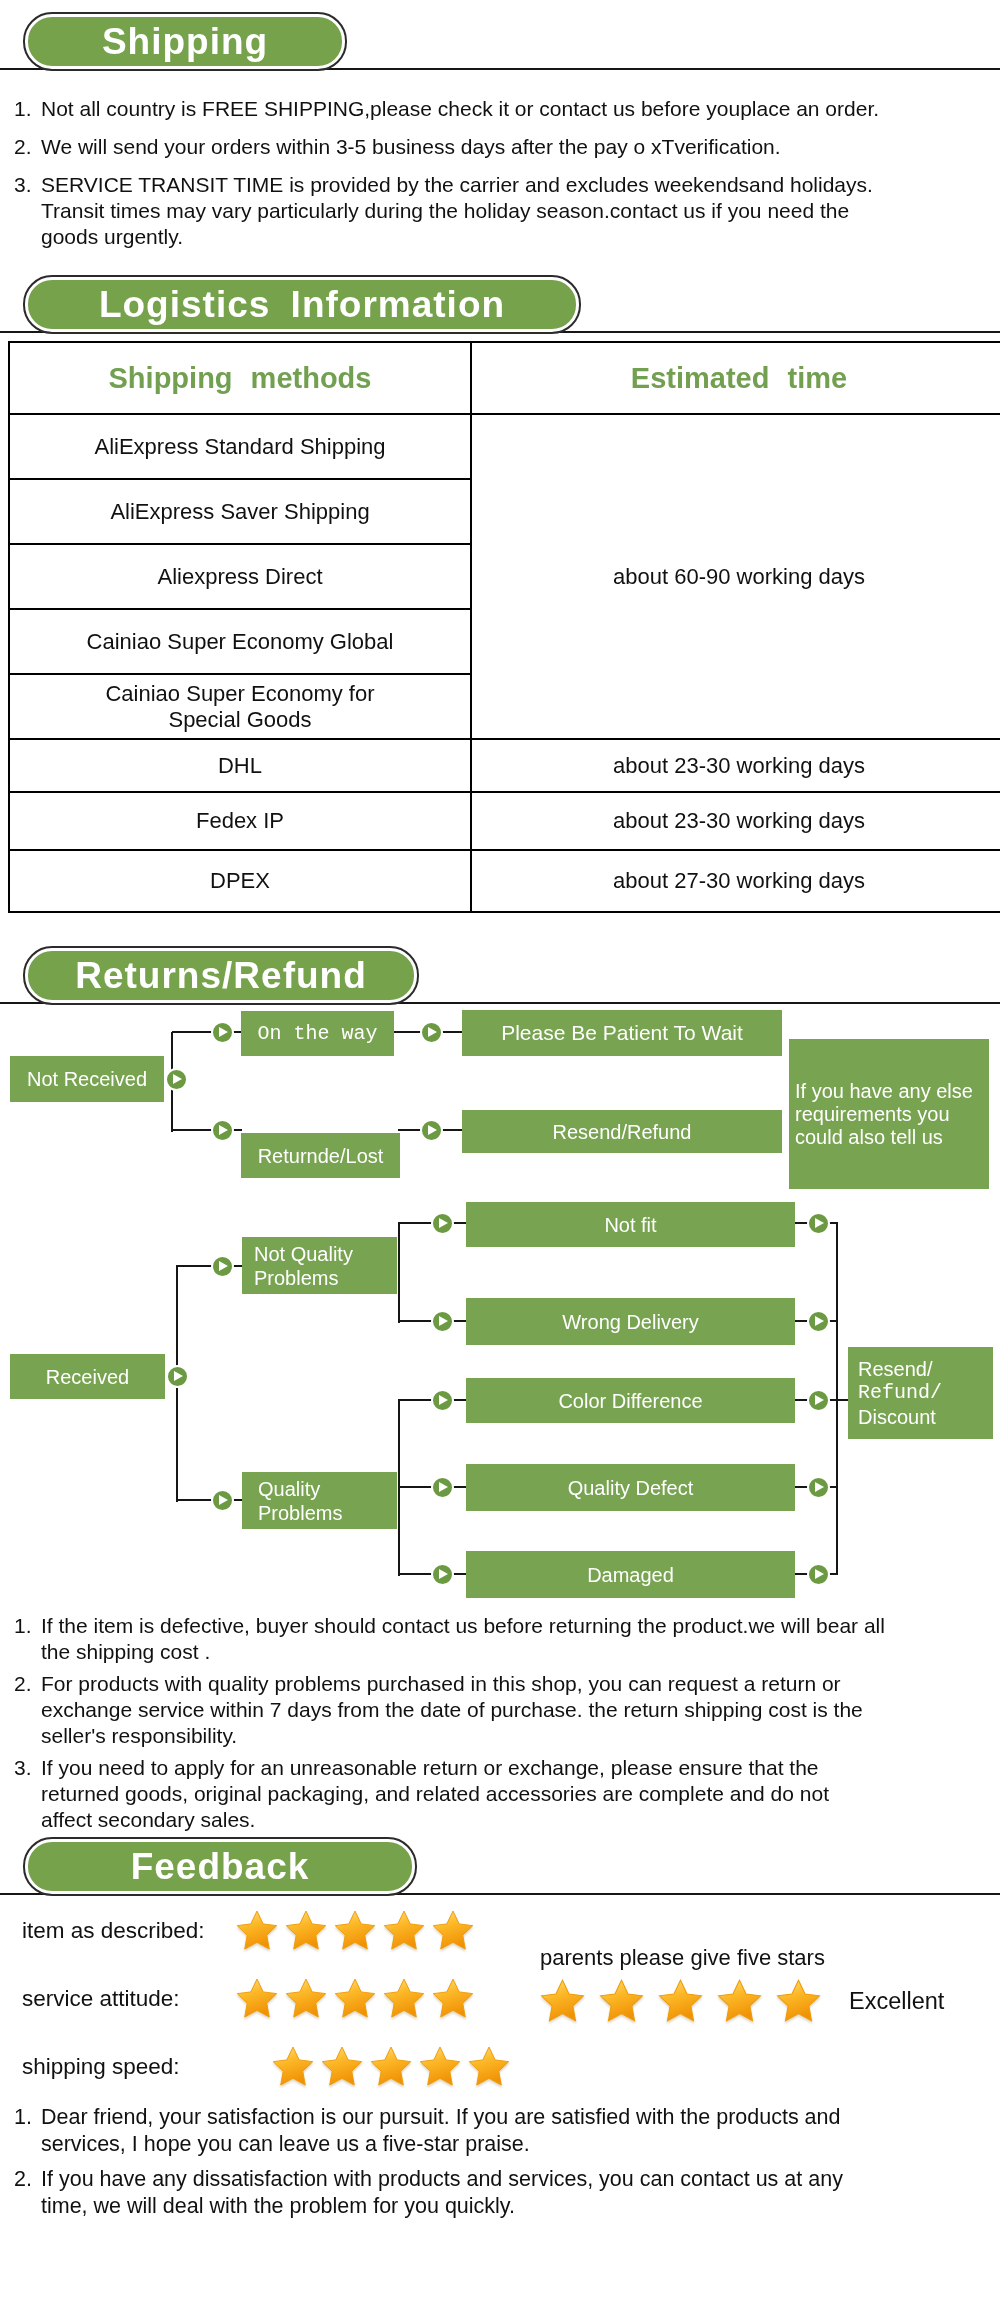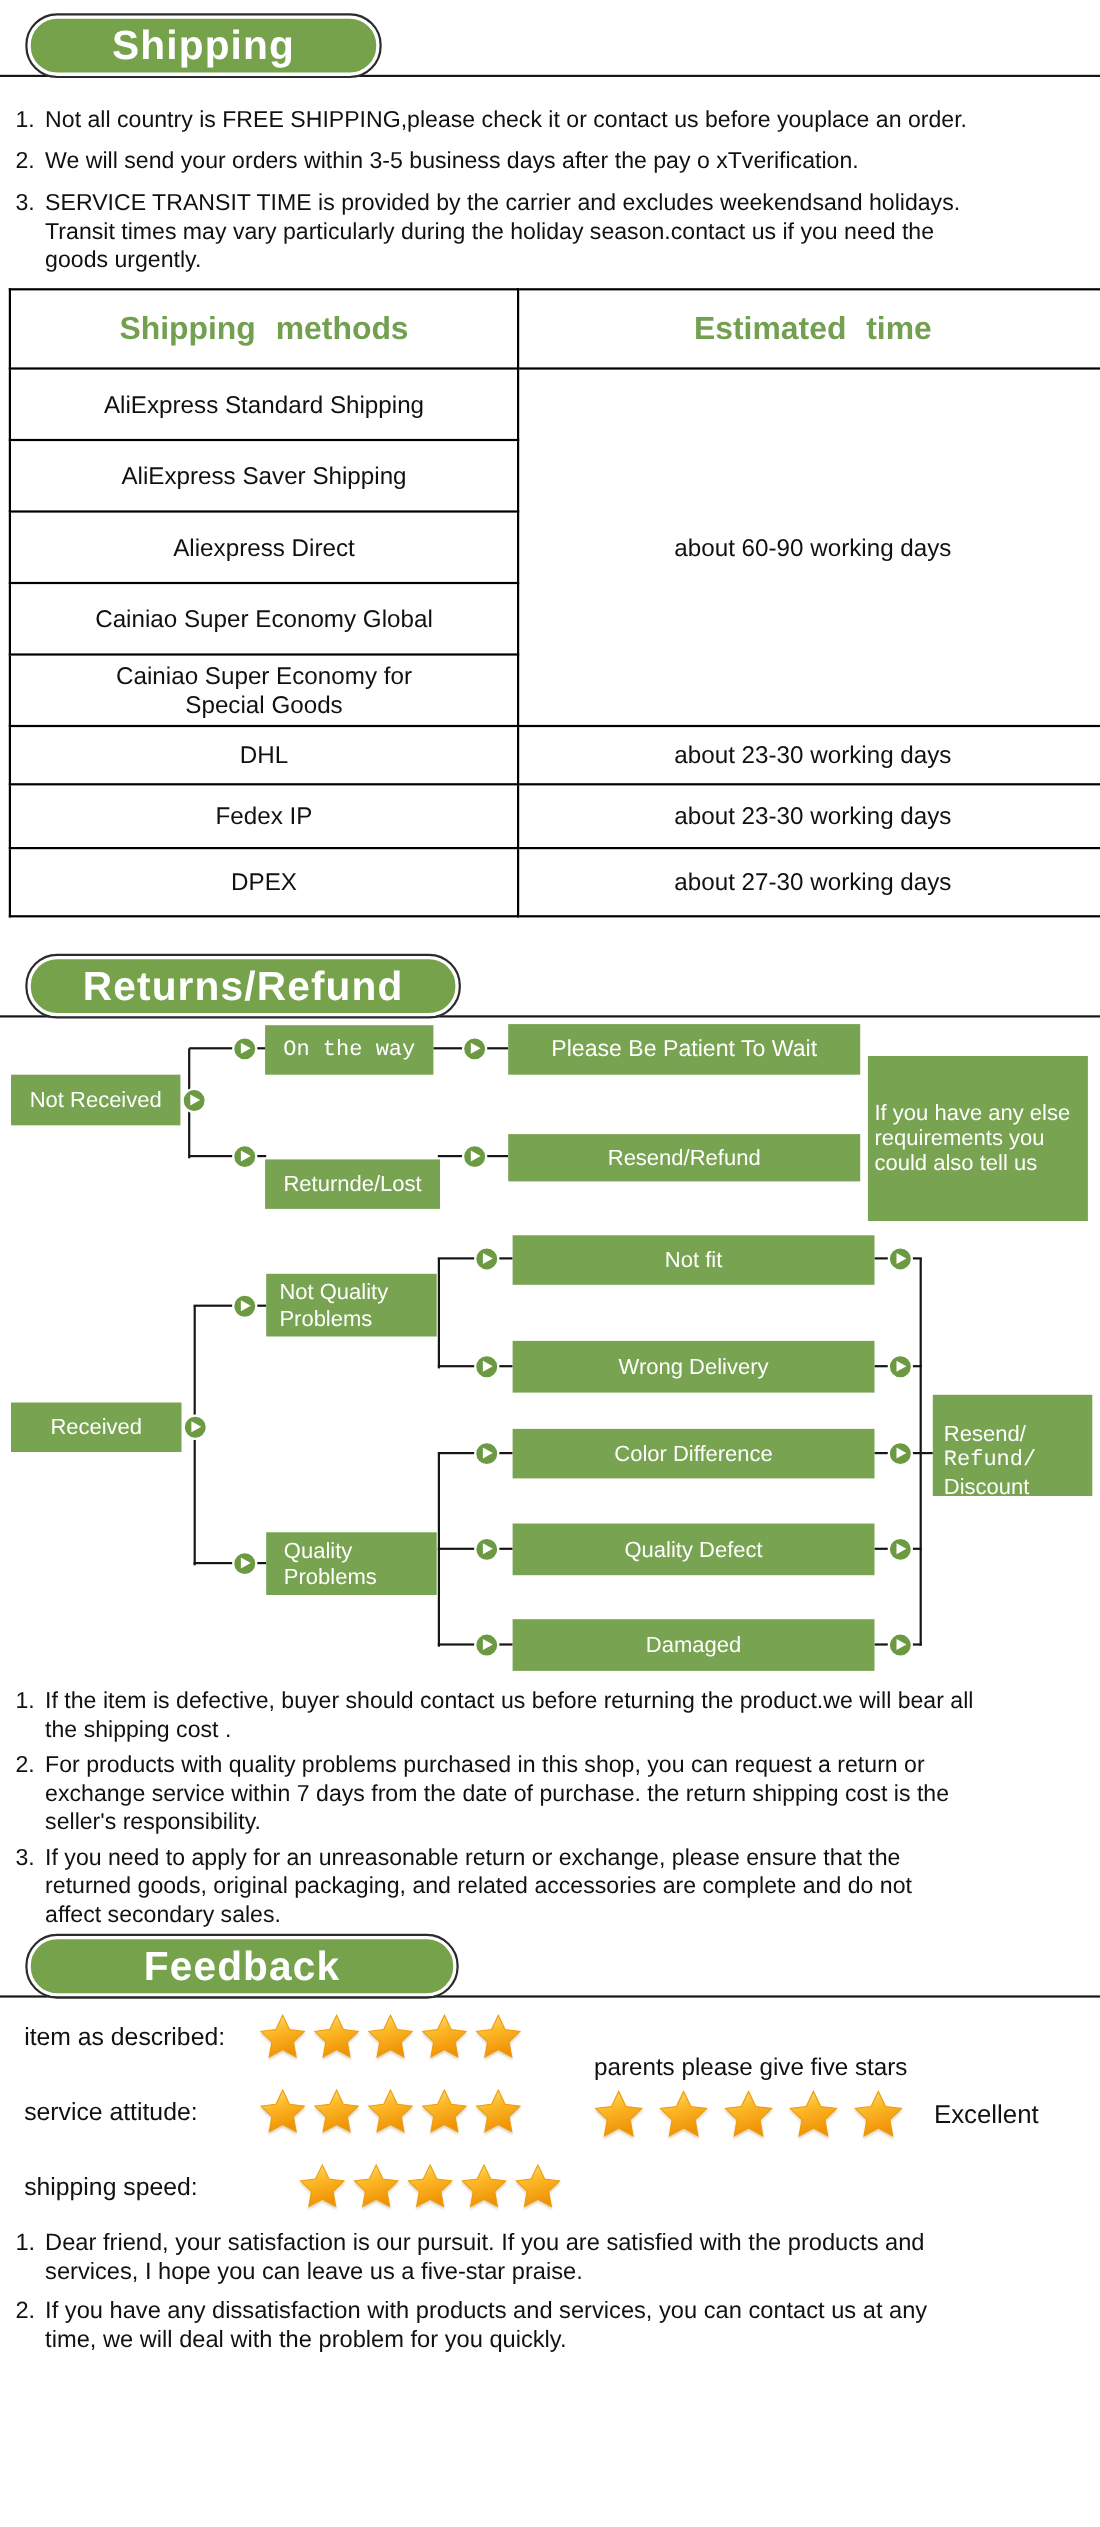--- a/index.html
+++ b/index.html
@@ -82,20 +82,25 @@
       <span class="nt">We will send your orders within 3-5 business days after the pay o xTverification.</span>
     </div>
     <div class="nitem">
       <span class="nn">3.</span>
       <span class="nt">SERVICE TRANSIT TIME is provided by the carrier and excludes weekendsand holidays.
 Transit times may vary particularly during the holiday season.contact us if you need the
 goods urgently.</span>
     </div>
   </div>
 
+  <div class="hdr" style="margin-top:27px;">
+    <div class="pill" style="width:548px;">
+      <span>Logistics Information</span>
+    </div>
+  </div>
 
   <table class="logi">
     <tbody>
         <tr>
       <th class="c1">Shipping methods</th>
       <th class="c2">Estimated time</th>
     </tr>
     <tr class="mrow">
       <td>AliExpress Standard Shipping</td>
       <td rowspan="5" class="merged">about 60-90 working days</td>
@@ -183,21 +188,21 @@
     <div class="fbox" style="left:462px;top:106px;width:320px;height:43px;">Resend/Refund</div>
     <div class="fbox left" style="left:789px;top:35px;width:200px;height:150px;padding:0 6px;text-align:left;line-height:23px;">If you have any else requirements you could also tell us</div>
     <div class="fbox" style="left:10px;top:350px;width:155px;height:45px;">Received</div>
     <div class="fbox left" style="left:242px;top:233px;width:155px;height:57px;padding-left:12px;text-align:left;">Not Quality Problems</div>
     <div class="fbox left" style="left:242px;top:468px;width:155px;height:57px;padding-left:16px;text-align:left;">Quality Problems</div>
     <div class="fbox" style="left:466px;top:198px;width:329px;height:45px;">Not fit</div>
     <div class="fbox" style="left:466px;top:294px;width:329px;height:47px;">Wrong Delivery</div>
     <div class="fbox" style="left:466px;top:374px;width:329px;height:45px;">Color Difference</div>
     <div class="fbox" style="left:466px;top:460px;width:329px;height:47px;">Quality Defect</div>
     <div class="fbox" style="left:466px;top:547px;width:329px;height:47px;">Damaged</div>
-    <div class="fbox left" style="left:848px;top:343px;width:145px;height:92px;padding-left:10px;display:block;padding-top:24px;line-height:24px;">
+    <div class="fbox left" style="left:848px;top:343px;width:145px;height:92px;padding-left:10px;display:block;padding-top:10px;line-height:24px;">
       <span style="display:block;">Resend/</span>
       <span style="display:block;font-family:Liberation Mono, monospace;">Refund/</span>
       <span style="display:block;">Discount</span>
     </div>
   </div>
 
   <div class="notes mid">
     <div class="nitem">
       <span class="nn">1.</span>
       <span class="nt">If the item is defective, buyer should contact us before returning the product.we will bear all

